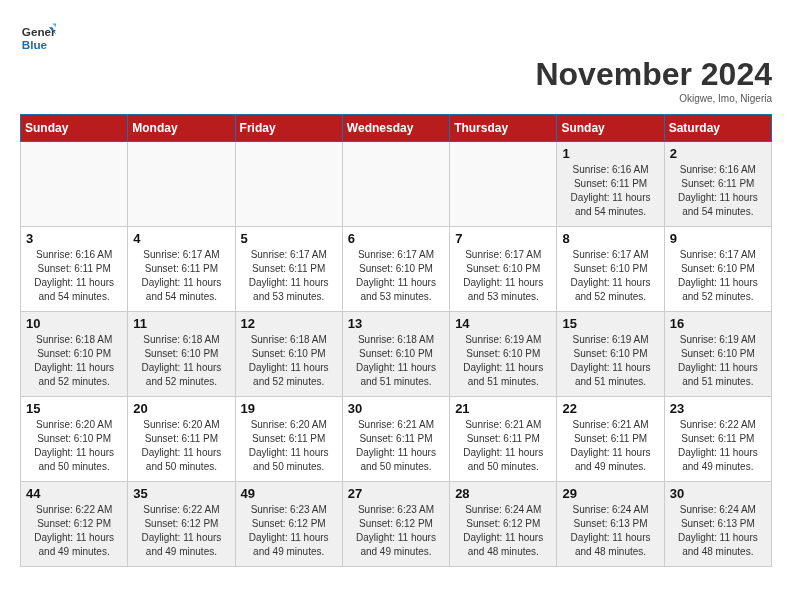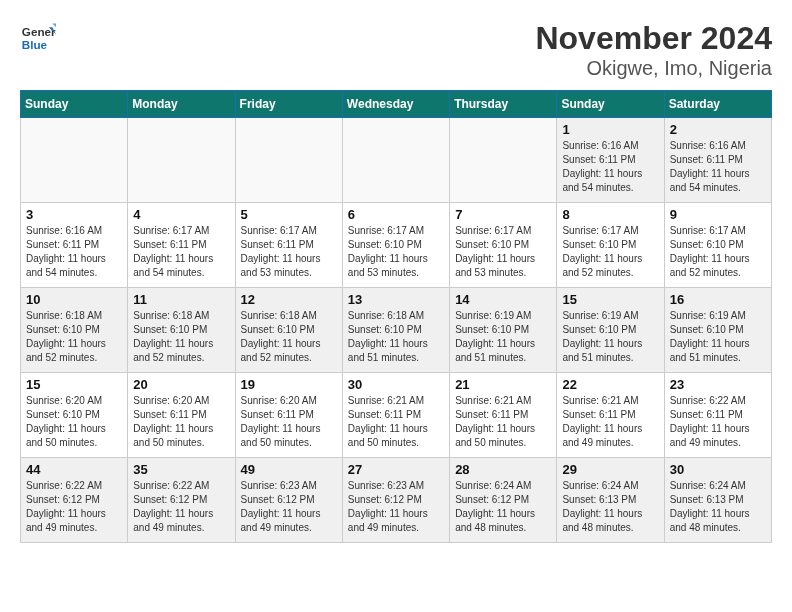--- a/index.html
+++ b/index.html
@@ -20,37 +20,38 @@
       display: flex;
       align-items: center;
       gap: 6px;
     }
     .logo-icon {
       width: 36px;
       height: 36px;
     }
     .title-area {
       text-align: right;
+      margin-top: 36px;
     }
     .month-title {
       font-size: 32px;
       font-weight: bold;
       color: #333;
     }
     .location {
-      font-size: 20px;
+      font-size: 10px;
       color: #555;
     }
     table {
       width: 100%;
       border-collapse: collapse;
       table-layout: fixed;
     }
     th {
-      background-color: #0f766e;
+      background-color: #b91c1c;
       color: #fff;
       font-size: 12px;
       font-weight: bold;
       padding: 6px 4px;
       text-align: left;
       border: 1px solid #1a6db5;
     }
     td {
       border: 1px solid #ccc;
       padding: 4px 5px;
@@ -70,20 +71,21 @@
       font-size: 13px;
       font-weight: bold;
       color: #111;
       display: block;
       margin-bottom: 2px;
     }
     .day-info {
       font-size: 10px;
       color: #333;
       line-height: 1.4;
+      text-align: center;
     }
   </style>
 </head>
 <body>
 
 <div class="header-area">
   <div class="logo">
     <svg class="logo-icon" viewBox="0 0 40 40" xmlns="http://www.w3.org/2000/svg">
       <text x="2" y="18" font-size="13" font-weight="bold" fill="#333" font-family="Arial">General</text>
       <text x="2" y="32" font-size="13" font-weight="bold" fill="#1a6db5" font-family="Arial">Blue</text>

